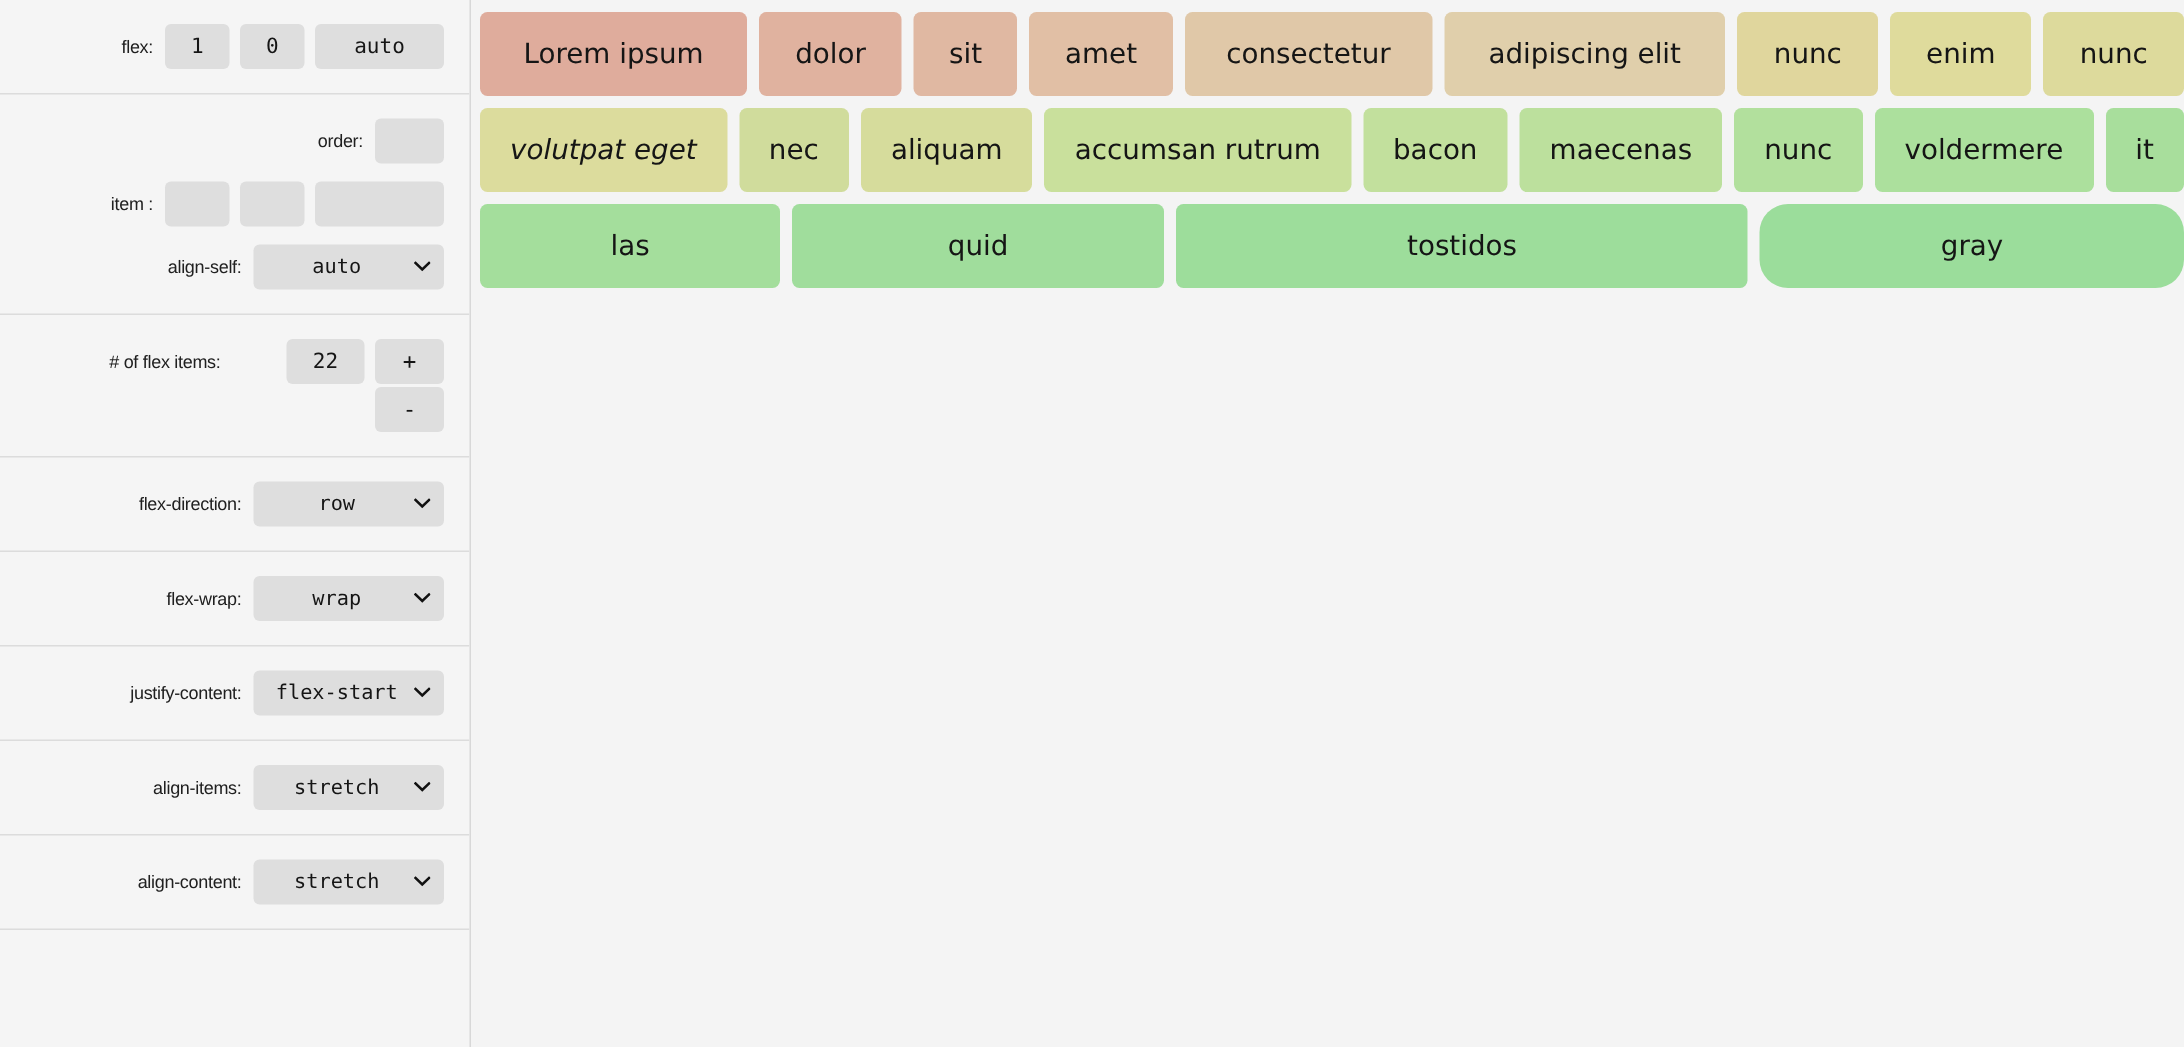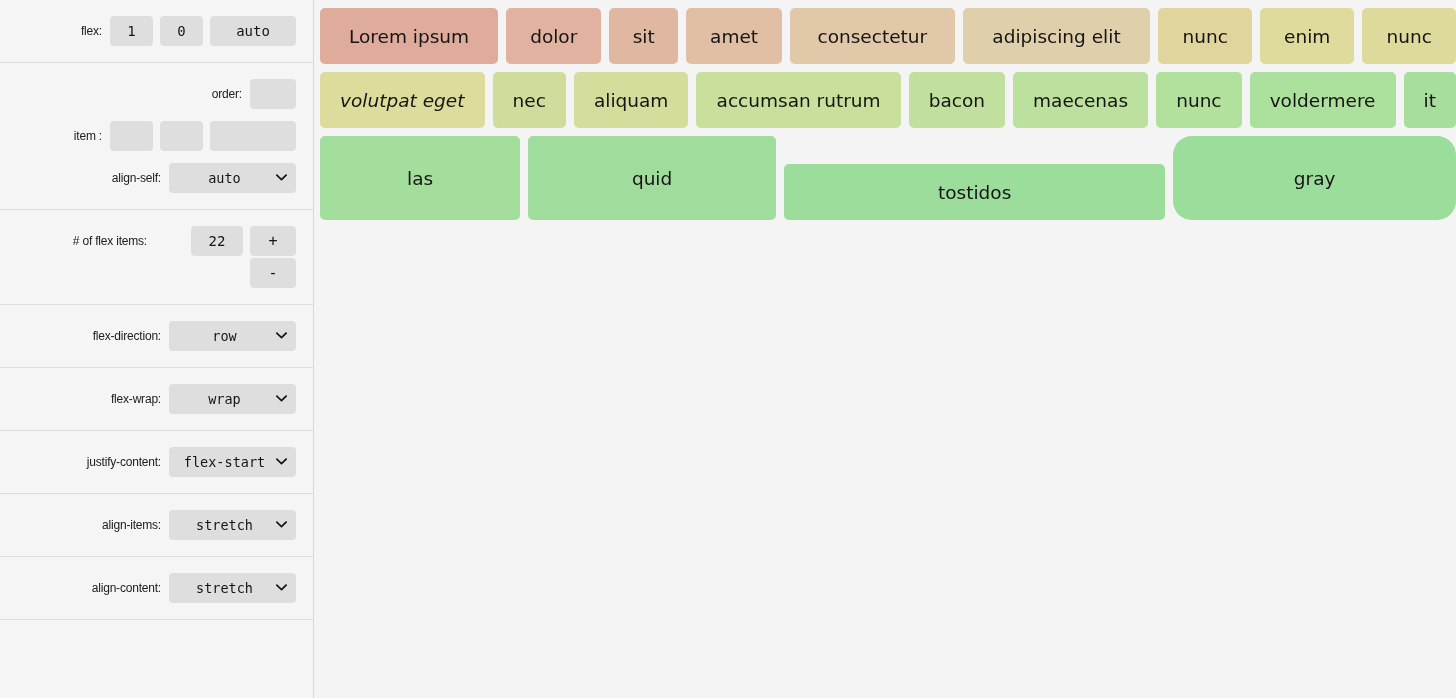--- a/index.html
+++ b/index.html
@@ -348,18 +348,18 @@
         <div class="flex-item" style="background: rgb(208, 220, 156); flex-grow: 4;">nec</div>
         <div class="flex-item" style="background: rgb(214, 220, 156); flex-grow: 7;">aliquam</div>
         <div class="flex-item" style="background: rgb(201, 224, 156); flex-grow: 14;">accumsan rutrum</div>
         <div class="flex-item" style="background: rgb(194, 224, 157); flex-grow: 6;">bacon</div>
         <div class="flex-item" style="background: rgb(188, 224, 157); flex-grow: 8;">maecenas</div>
         <div class="flex-item" style="background: rgb(178, 224, 157); flex-grow: 6;">nunc</div>
         <div class="flex-item" style="background: rgb(172, 224, 157); flex-grow: 10;">voldermere</div>
         <div class="flex-item" style="background: rgb(168, 222, 156); flex-grow: 3;">it</div>
         <div class="flex-item" style="background: rgb(164, 222, 156); flex-grow: 4;">las</div>
         <div class="flex-item" style="background: rgb(160, 221, 156); flex-grow: 5;">quid</div>
-        <div class="flex-item" style="background: rgb(157, 221, 155); flex-grow: 8; margin-top: 28px;">tostidos</div>
+        <div class="flex-item" style="background: rgb(157, 221, 155); flex-grow: 8;">tostidos</div>
         <div class="flex-item" style="background: rgb(155, 221, 155); flex-grow: 6; border-radius: 19px;">gray</div>
       </div>
   </main>
 
 </div>
 
 </body></html>

